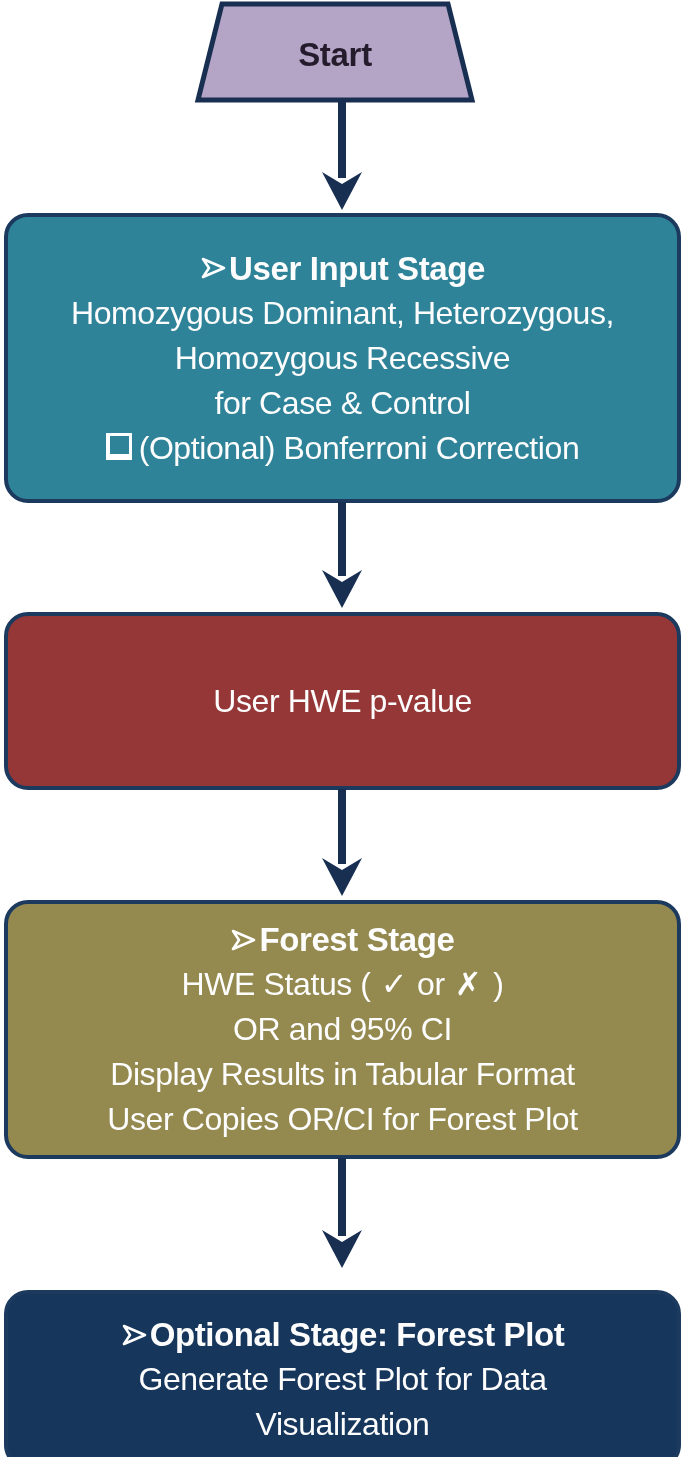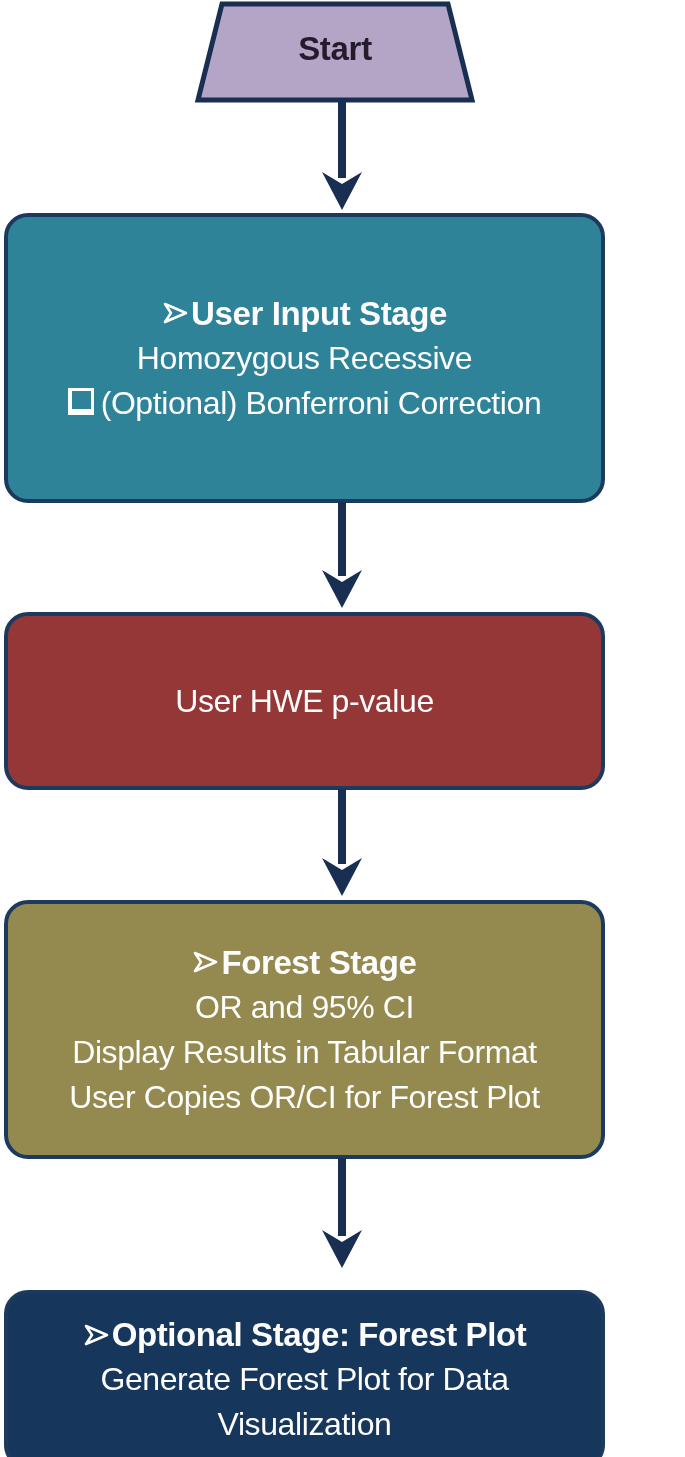--- a/index.html
+++ b/index.html
@@ -3,27 +3,27 @@
 <meta charset="utf-8">
 <style>
   html,body{margin:0;padding:0;background:#ffffff;}
   .canvas{
     position:relative;width:685px;height:1457px;background:#ffffff;
     font-family:"Liberation Sans","DejaVu Sans",sans-serif;overflow:hidden;
   }
   
   .start-shape{position:absolute;left:190px;top:0;width:290px;height:106px;}
   .start-label{
-    position:absolute;left:0;top:0;width:100%;height:98px;
+    position:absolute;left:0;top:6px;width:100%;height:98px;
     display:flex;align-items:center;justify-content:center;
     font-weight:bold;font-size:33px;color:#241c2c;letter-spacing:-0.3px;
   }
   
   .stage{
-    position:absolute;left:4px;width:601px;box-sizing:border-box;
+    position:absolute;left:4px;width:677px;box-sizing:border-box;
     border:4px solid #1c3a5e;border-radius:24px;
     display:flex;flex-direction:column;justify-content:center;align-items:center;
     color:#fdfdfd;font-size:32px;line-height:45px;letter-spacing:-0.4px;text-align:center;
   }
   .stage .heading{font-weight:bold;font-size:33px;display:flex;align-items:center;}
   .s-user{top:213px;height:290px;background:#2f8399;}
   .s-comp{top:612px;height:178px;background:#953737;}
   .s-out {top:900px;height:259px;background:#94894f;}
   .s-opt {top:1280px;height:179px;background:#17365c;margin-top:10px;}
   .bullet-svg{margin-right:3px;flex:0 0 auto;}
@@ -60,21 +60,23 @@
     </svg>
   </div>
 
   <div class="stage s-user">
     <div class="line heading">
       <svg class="bullet-svg" width="26" height="26" viewBox="0 0 26 26">
         <polygon points="3,4 24,13 3,22 9,13" fill="none" stroke="#ffffff" stroke-width="2.6" stroke-linejoin="round"></polygon>
       </svg>
       <span>User Input Stage</span>
     </div>
+    <div class="line">Homozygous Dominant, Heterozygous,</div>
     <div class="line">Homozygous Recessive</div>
+    <div class="line">for Case &amp; Control</div>
     <div class="line">
       <span class="checkbox-glyph"></span><span>(Optional) Bonferroni Correction</span>
     </div>
   </div>
 
   <div class="arrow a2">
     <svg width="50" height="106" viewBox="0 0 50 106">
       <rect x="21" y="0" width="8" height="74" fill="#182f52"></rect>
       <polygon points="25,106 5,68 25,80 45,68" fill="#182f52"></polygon>
     </svg>
@@ -91,20 +93,23 @@
     </svg>
   </div>
 
   <div class="stage s-out">
     <div class="line heading">
       <svg class="bullet-svg" width="26" height="26" viewBox="0 0 26 26">
         <polygon points="3,4 24,13 3,22 9,13" fill="none" stroke="#ffffff" stroke-width="2.6" stroke-linejoin="round"></polygon>
       </svg>
       <span>Forest Stage</span>
     </div>
+    <div class="line">
+      <span>HWE Status (</span><span class="mark">✓</span><span>or</span><span class="mark">✗</span><span class="hwe-suffix">)</span>
+    </div>
     <div class="line">OR and 95% CI</div>
     <div class="line">Display Results in Tabular Format</div>
     <div class="line">User Copies OR/CI for Forest Plot</div>
   </div>
 
   <div class="arrow a4">
     <svg width="50" height="110" viewBox="0 0 50 110">
       <rect x="21" y="0" width="8" height="78" fill="#182f52"></rect>
       <polygon points="25,110 5,72 25,84 45,72" fill="#182f52"></polygon>
     </svg>

